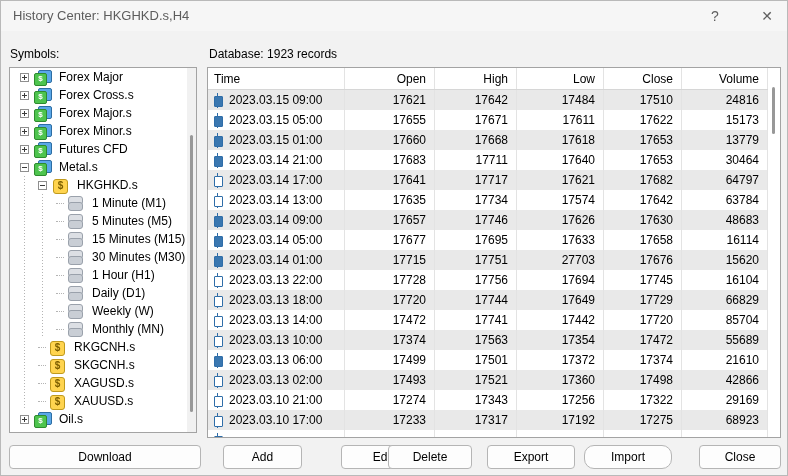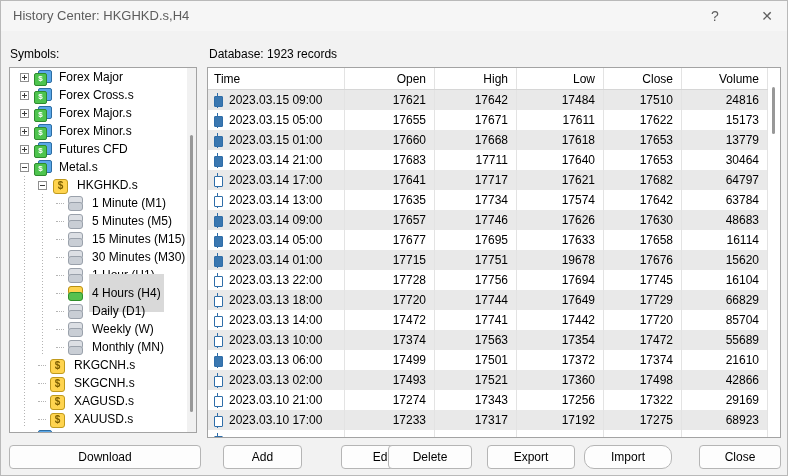--- a/index.html
+++ b/index.html
@@ -168,27 +168,20 @@
           <span class="ticon db"></span>
           <span class="tlabel">30 Minutes (M30)</span>
         </div>
         <div class="trow">
           <span class="guide"></span>
           <span class="guide"></span>
           <span class="hline"></span>
           <span class="ticon db"></span>
           <span class="tlabel">1 Hour (H1)</span>
         </div>
-        <div class="trow sel">
-          <span class="guide"></span>
-          <span class="guide"></span>
-          <span class="hline"></span>
-          <span class="ticon db-active"></span>
-          <span class="tlabel">4 Hours (H4)</span>
-        </div>
         <div class="trow">
           <span class="guide"></span>
           <span class="guide"></span>
           <span class="hline"></span>
           <span class="ticon db"></span>
           <span class="tlabel">Daily (D1)</span>
         </div>
         <div class="trow">
           <span class="guide"></span>
           <span class="guide"></span>
@@ -336,21 +329,21 @@
           <div class="cell">17658</div>
           <div class="cell">16114</div>
         </div>
         <div class="row alt">
           <div class="cell time">
             <span class="candle down"></span>
             <span>2023.03.14 01:00</span>
           </div>
           <div class="cell">17715</div>
           <div class="cell">17751</div>
-          <div class="cell">19678</div>
+          <div class="cell">27703</div>
           <div class="cell">17676</div>
           <div class="cell">15620</div>
         </div>
         <div class="row">
           <div class="cell time">
             <span class="candle up"></span>
             <span>2023.03.13 22:00</span>
           </div>
           <div class="cell">17728</div>
           <div class="cell">17756</div>

